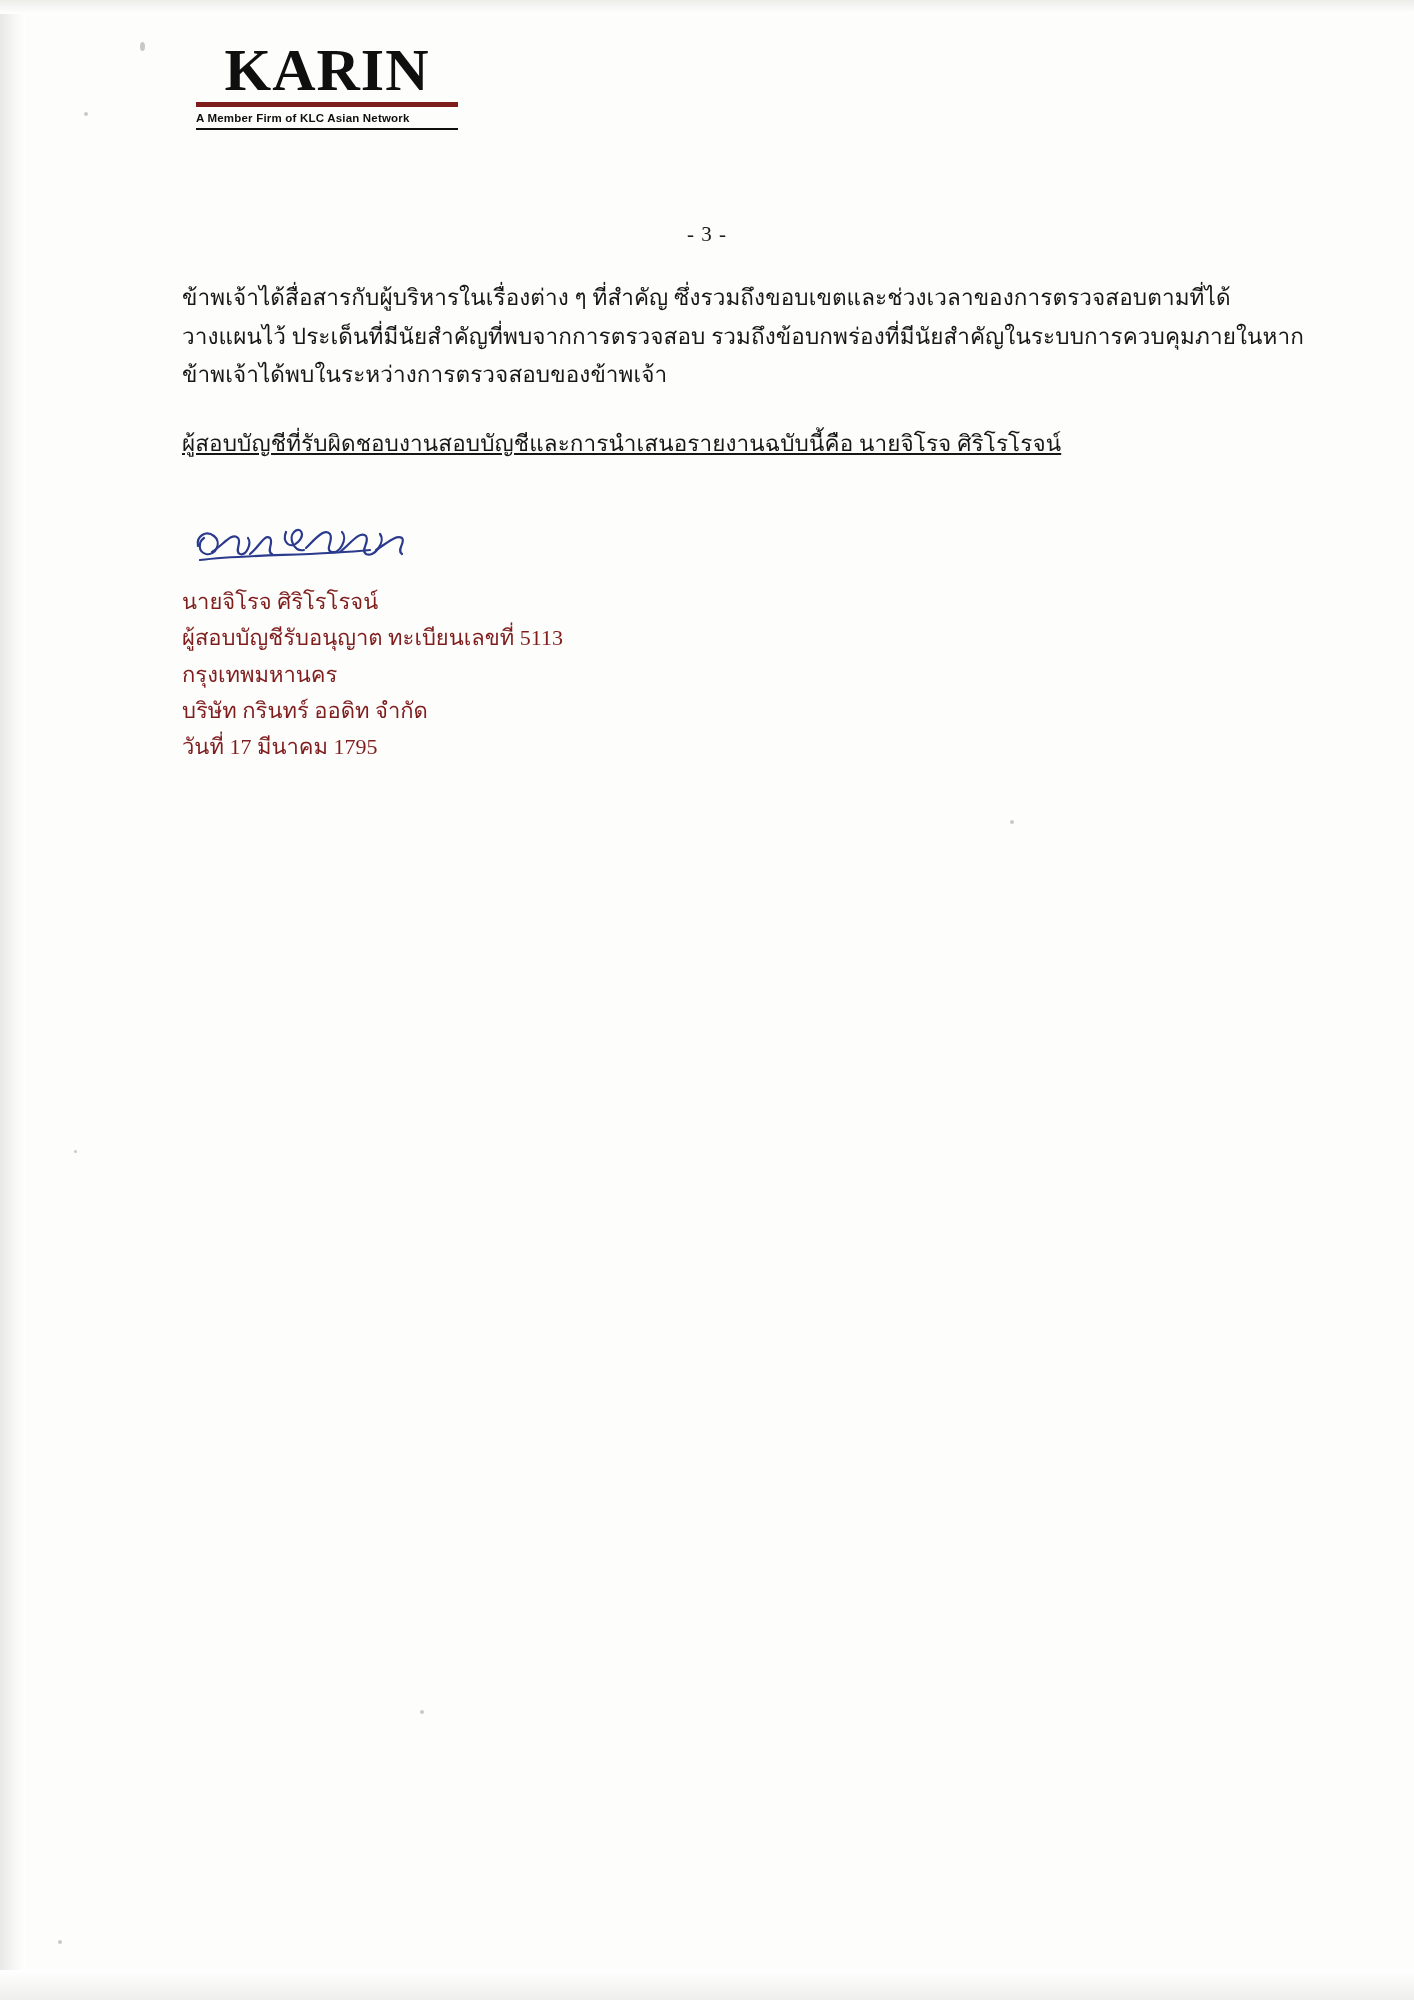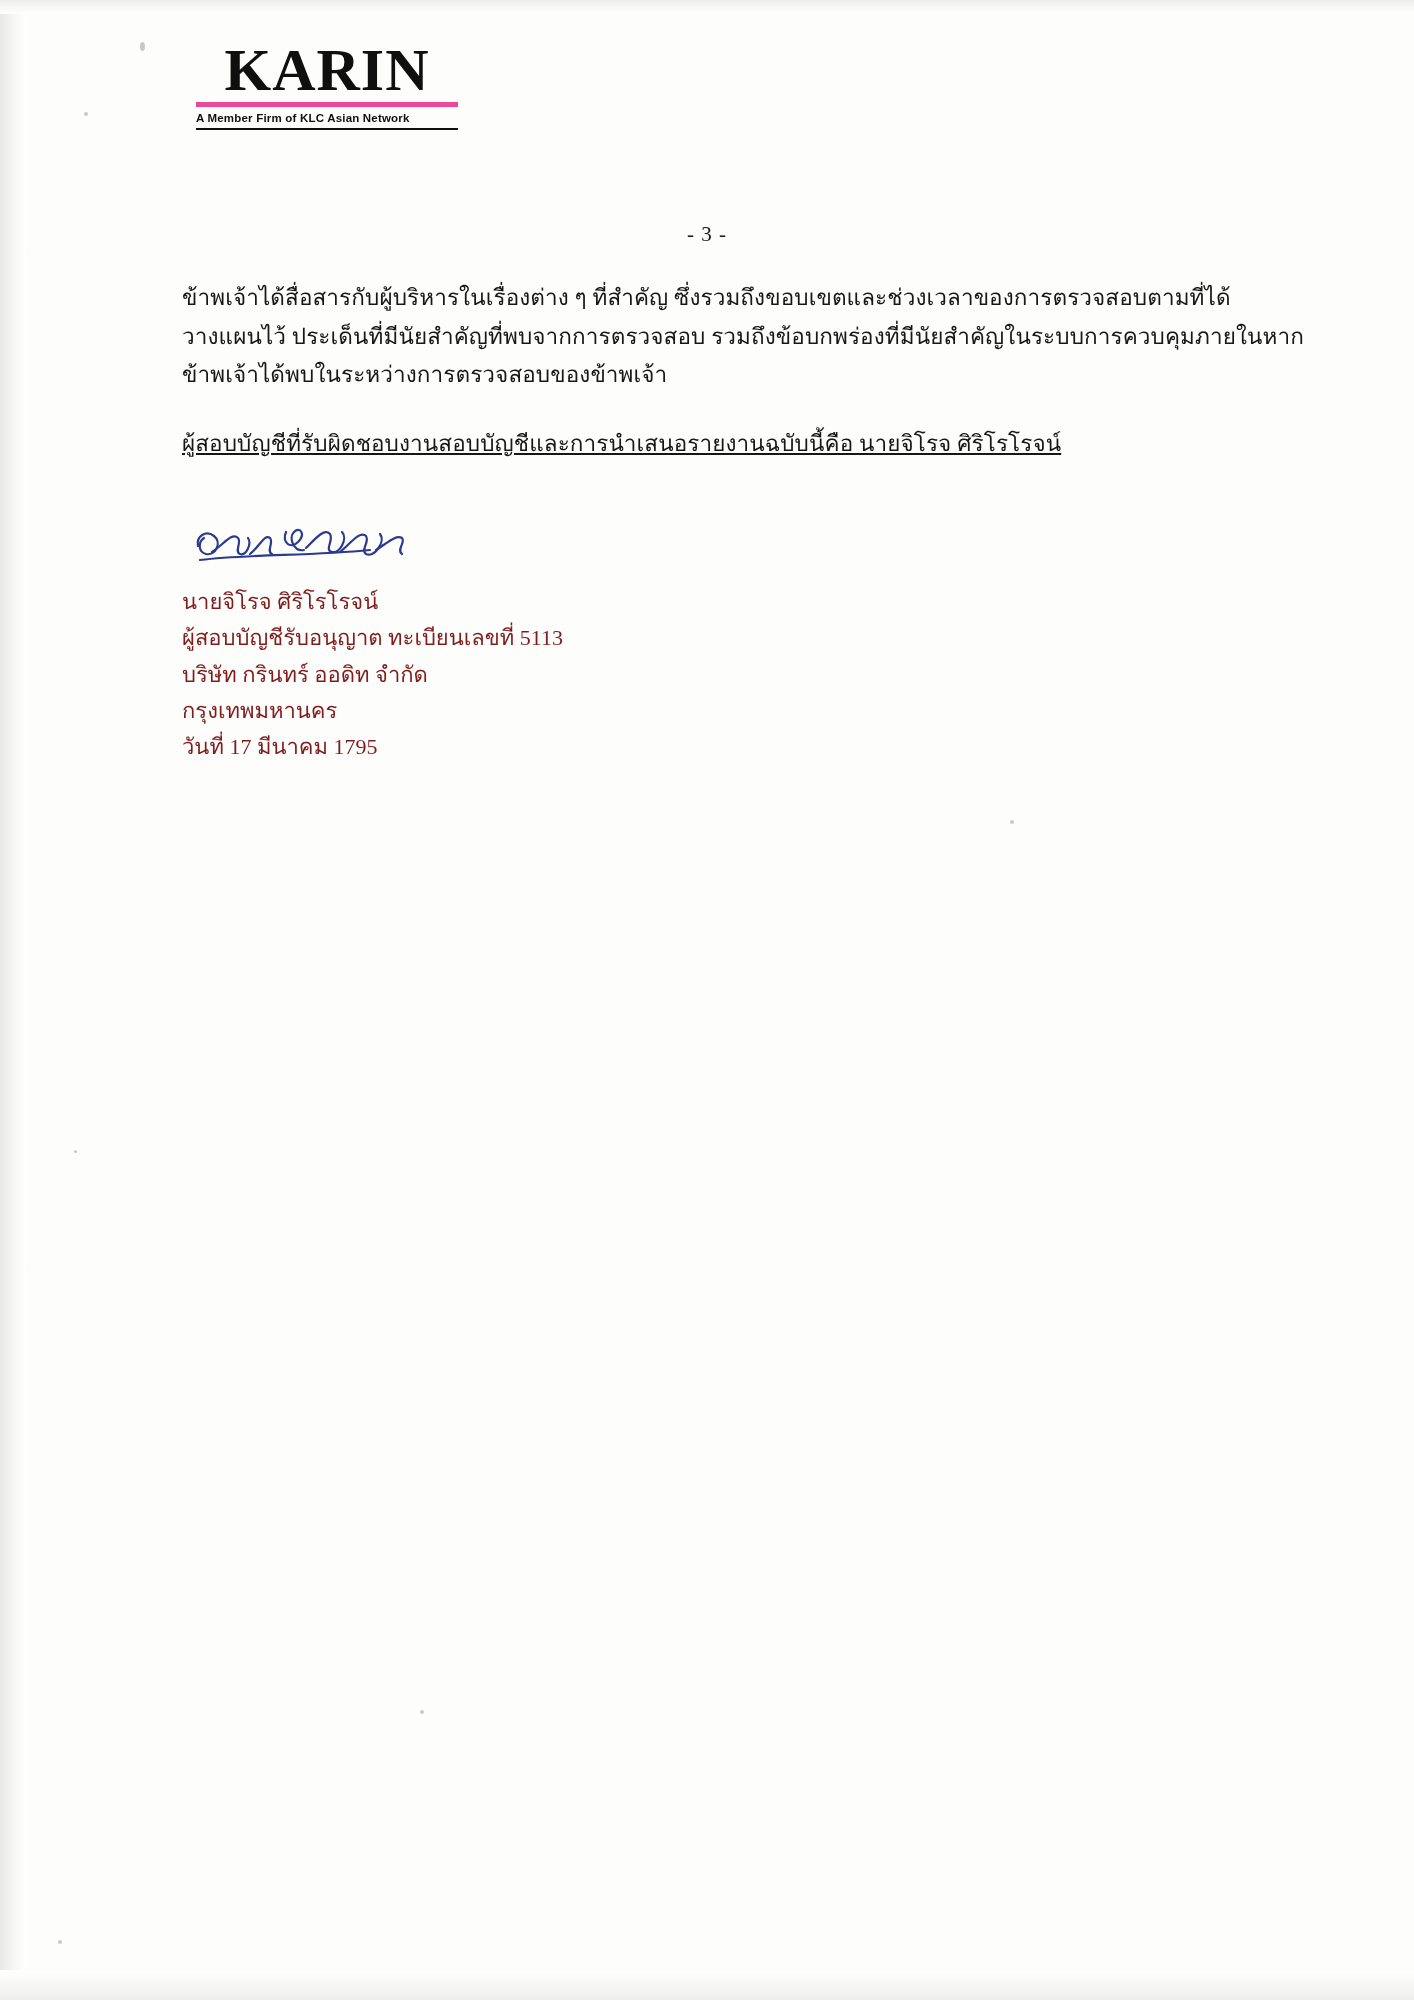--- a/index.html
+++ b/index.html
@@ -56,21 +56,21 @@
     width: 262px;
   }
   .logo-word {
     font-family: "Liberation Serif", serif;
     font-weight: bold;
     font-size: 60px;
     letter-spacing: 1px;
     line-height: 1;
     color: #0f0f0f;
     text-align: center;
-    border-bottom: 5px solid #ec4899;
+    border-bottom: 5px solid #7f1d1d;
     padding-bottom: 2px;
   }
   .logo-tagline {
     font-family: "Liberation Sans", sans-serif;
     font-weight: bold;
     font-size: 11.5px;
     letter-spacing: 0.2px;
     color: #0f0f0f;
     text-align: left;
     padding-top: 5px;
@@ -178,19 +178,19 @@
           <path d="M116 28 C126 18, 134 8, 140 14 C144 20, 134 30, 142 32 C150 34, 158 18, 152 12"></path>
           <path d="M150 32 C160 24, 170 10, 176 16 C180 22, 170 30, 176 34 C184 38, 196 22, 190 14"></path>
           <path d="M186 30 C196 24, 206 14, 212 18 C216 22, 206 30, 212 34"></path>
           <path d="M10 40 C60 34, 120 36, 180 30"></path>
         </g>
       </svg>
     </div>
     <div class="sign-lines">
       <div class="sign-line">นายจิโรจ ศิริโรโรจน์</div>
       <div class="sign-line">ผู้สอบบัญชีรับอนุญาต ทะเบียนเลขที่ 5113</div>
+      <div class="sign-line">กรุงเทพมหานคร</div>
       <div class="sign-line">บริษัท กรินทร์ ออดิท จำกัด</div>
-      <div class="sign-line">กรุงเทพมหานคร</div>
       <div class="sign-line">วันที่ 17 มีนาคม 1795</div>
     </div>
   </div>
 
 </div>
 
 </body></html>

